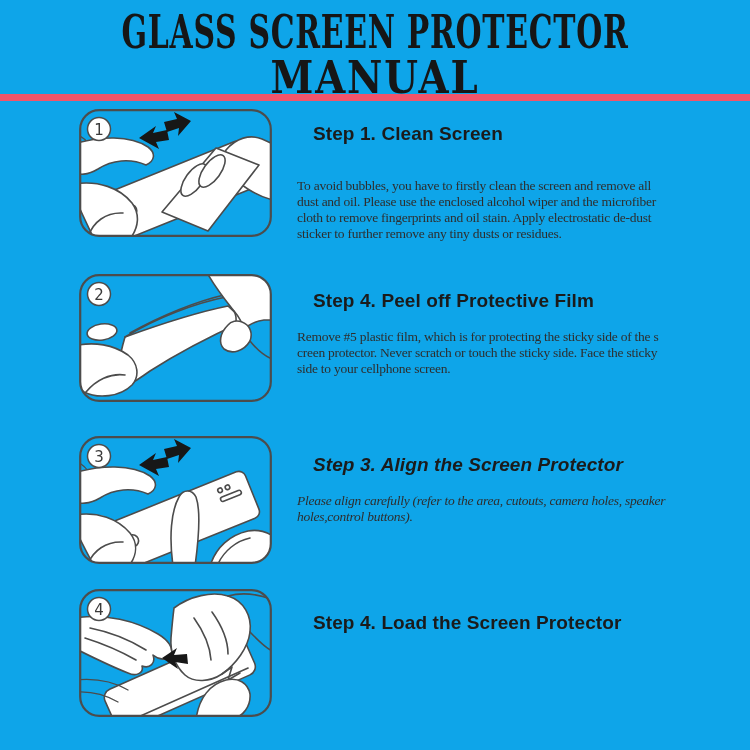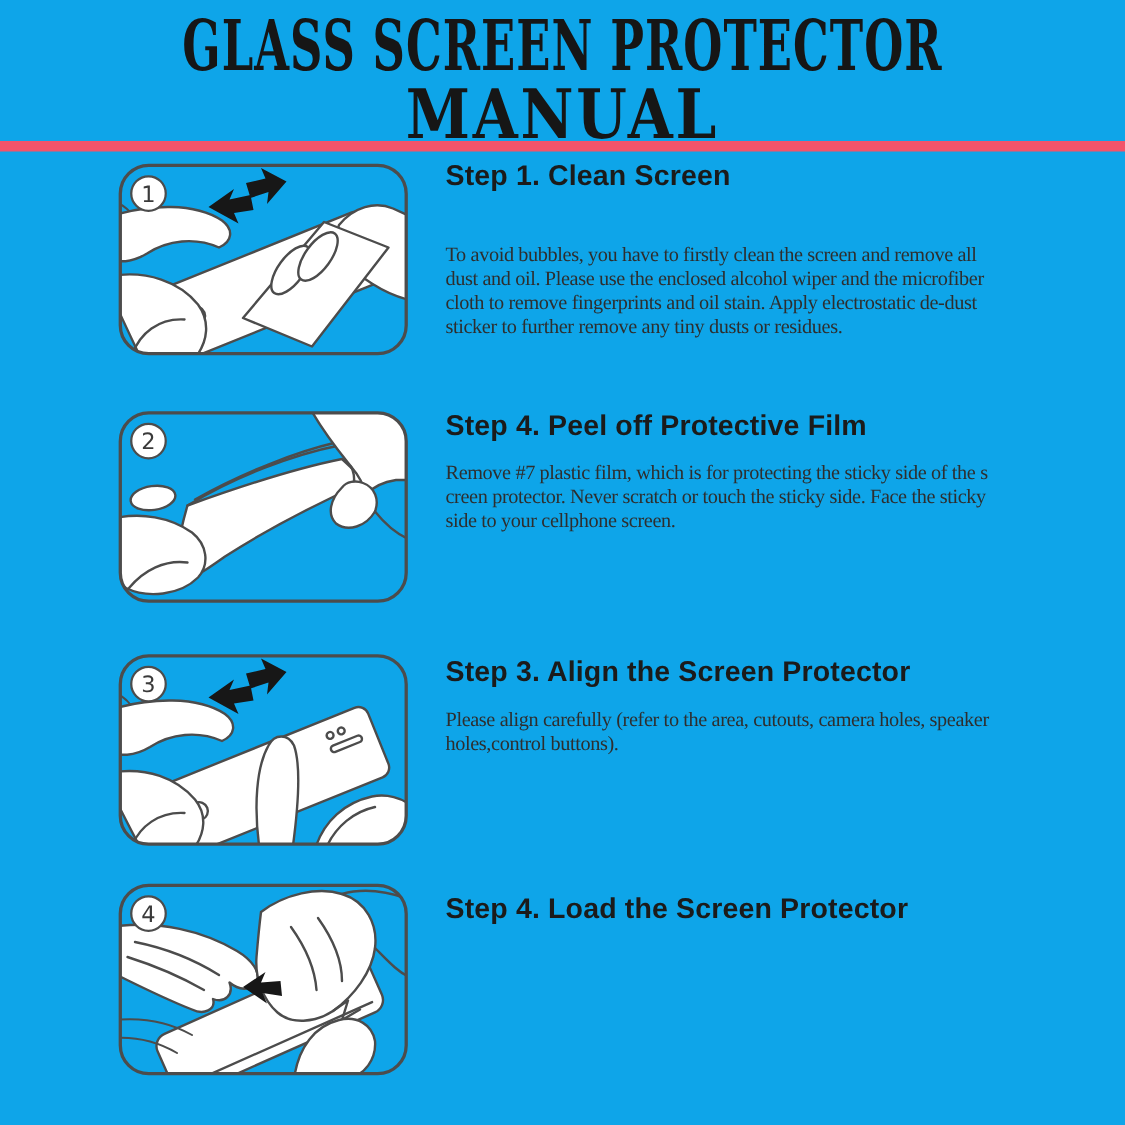--- a/index.html
+++ b/index.html
@@ -10,21 +10,21 @@
   .title-line1{font-family:"DejaVu Serif",serif;font-weight:bold;font-size:44px;line-height:48px;
                letter-spacing:1px;transform:scale(0.68,1.06);transform-origin:50% 50%;white-space:nowrap;}
   .title-line2{font-family:"DejaVu Serif",serif;font-weight:bold;font-size:43px;line-height:40px;
                letter-spacing:2px;transform:scale(0.9,1.06);transform-origin:50% 50%;margin-top:1px;white-space:nowrap;}
   .divider{position:absolute;top:94px;left:0;width:750px;height:7px;}
   
   .row{position:absolute;left:0;width:750px;height:160px;}
   .illu{position:absolute;left:78px;width:195px;height:130px;}
   .textcol{position:absolute;left:297px;width:452px;}
   .step-heading{font-family:"Liberation Sans",sans-serif;font-weight:bold;font-size:19px;
-                line-height:24px;color:#1b1b1b;letter-spacing:0.1px;margin:0;}
+                line-height:24px;color:#1b1b1b;letter-spacing:0.1px;margin:16px;}
   .step-body{font-family:"Liberation Serif",serif;font-size:13.5px;line-height:15.9px;
              color:#2e2e2e;letter-spacing:-0.25px;white-space:pre-line;margin:0;}
   
   svg{display:block;}
   .frame{fill:none;stroke:#4c4c4c;stroke-width:2.2;}
   .wh{fill:#ffffff;stroke:#4c4c4c;stroke-width:1.6;stroke-linecap:round;stroke-linejoin:round;}
   .ln{fill:none;stroke:#4c4c4c;stroke-width:1.6;stroke-linecap:round;stroke-linejoin:round;}
   .thin{fill:none;stroke:#4c4c4c;stroke-width:1.3;stroke-linecap:round;}
   .blk{fill:#171717;stroke:none;}
   .badge-circle{fill:#ffffff;stroke:#4c4c4c;stroke-width:1.5;}
@@ -103,21 +103,21 @@
         </g>
         <rect class="frame" x="2.2" y="2.2" width="190.6" height="125.6" rx="19"></rect>
         <g>
           <circle class="badge-circle" cx="21" cy="21" r="11.5"></circle>
           <text class="badge-num" x="21" y="26.5">2</text>
         </g>
       </svg>
     </div>
     <div class="textcol" style="top:4px;">
       <h2 class="step-heading">Step 4. Peel off Protective Film</h2>
-      <p class="step-body" style="margin-top:10px;">Remove #7 plastic film, which is for protecting the sticky side of the s
+      <p class="step-body" style="margin-top:10px;">Remove #5 plastic film, which is for protecting the sticky side of the s
 creen protector. Never scratch or touch the sticky side. Face the sticky
 side to your cellphone screen.</p>
     </div>
   </div>
 
   <div class="row" style="top:432px;">
     <div class="illu" style="top:3px;">
       <svg viewBox="0 0 195 130" width="195" height="130">
         <defs>
             <clipPath id="c3">
@@ -142,21 +142,21 @@
           <path class="blk" d="M61,30 L78,18 L75,25 L89,22 L91,32 L78,34 L81,41 Z"></path>
           <path class="blk" d="M113,13 L96,4 L99,11 L86,14 L89,24 L101,20 L100,28 Z"></path>
         </g>
         <rect class="frame" x="2.2" y="2.2" width="190.6" height="125.6" rx="19"></rect>
         <g>
           <circle class="badge-circle" cx="21" cy="21" r="11.5"></circle>
           <text class="badge-num" x="21" y="26.5">3</text>
         </g>
       </svg>
     </div>
-    <div class="textcol" style="top:5px;">
+    <div class="textcol" style="top:5px;font-style:italic;">
       <h2 class="step-heading">Step 3. Align the Screen Protector</h2>
       <p class="step-body" style="margin-top:11px;">Please align carefully (refer to the area, cutouts, camera holes, speaker
 holes,control buttons).</p>
     </div>
   </div>
 
   <div class="row" style="top:586px;">
     <div class="illu" style="top:2px;">
       <svg viewBox="0 0 195 130" width="195" height="130">
         <defs>

